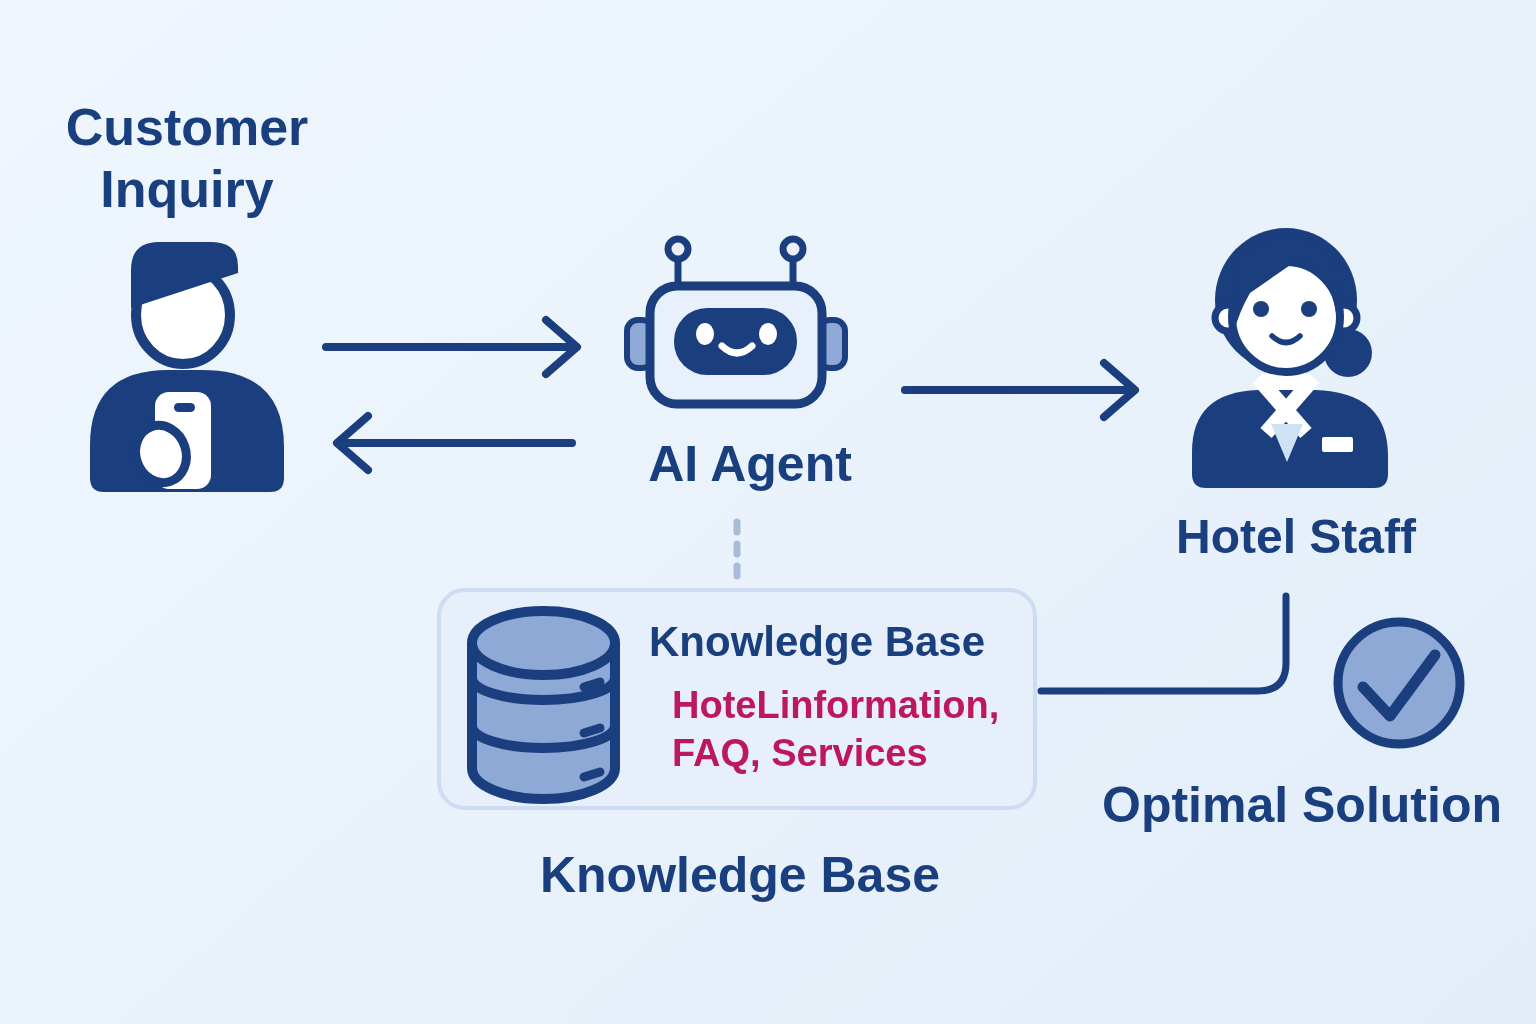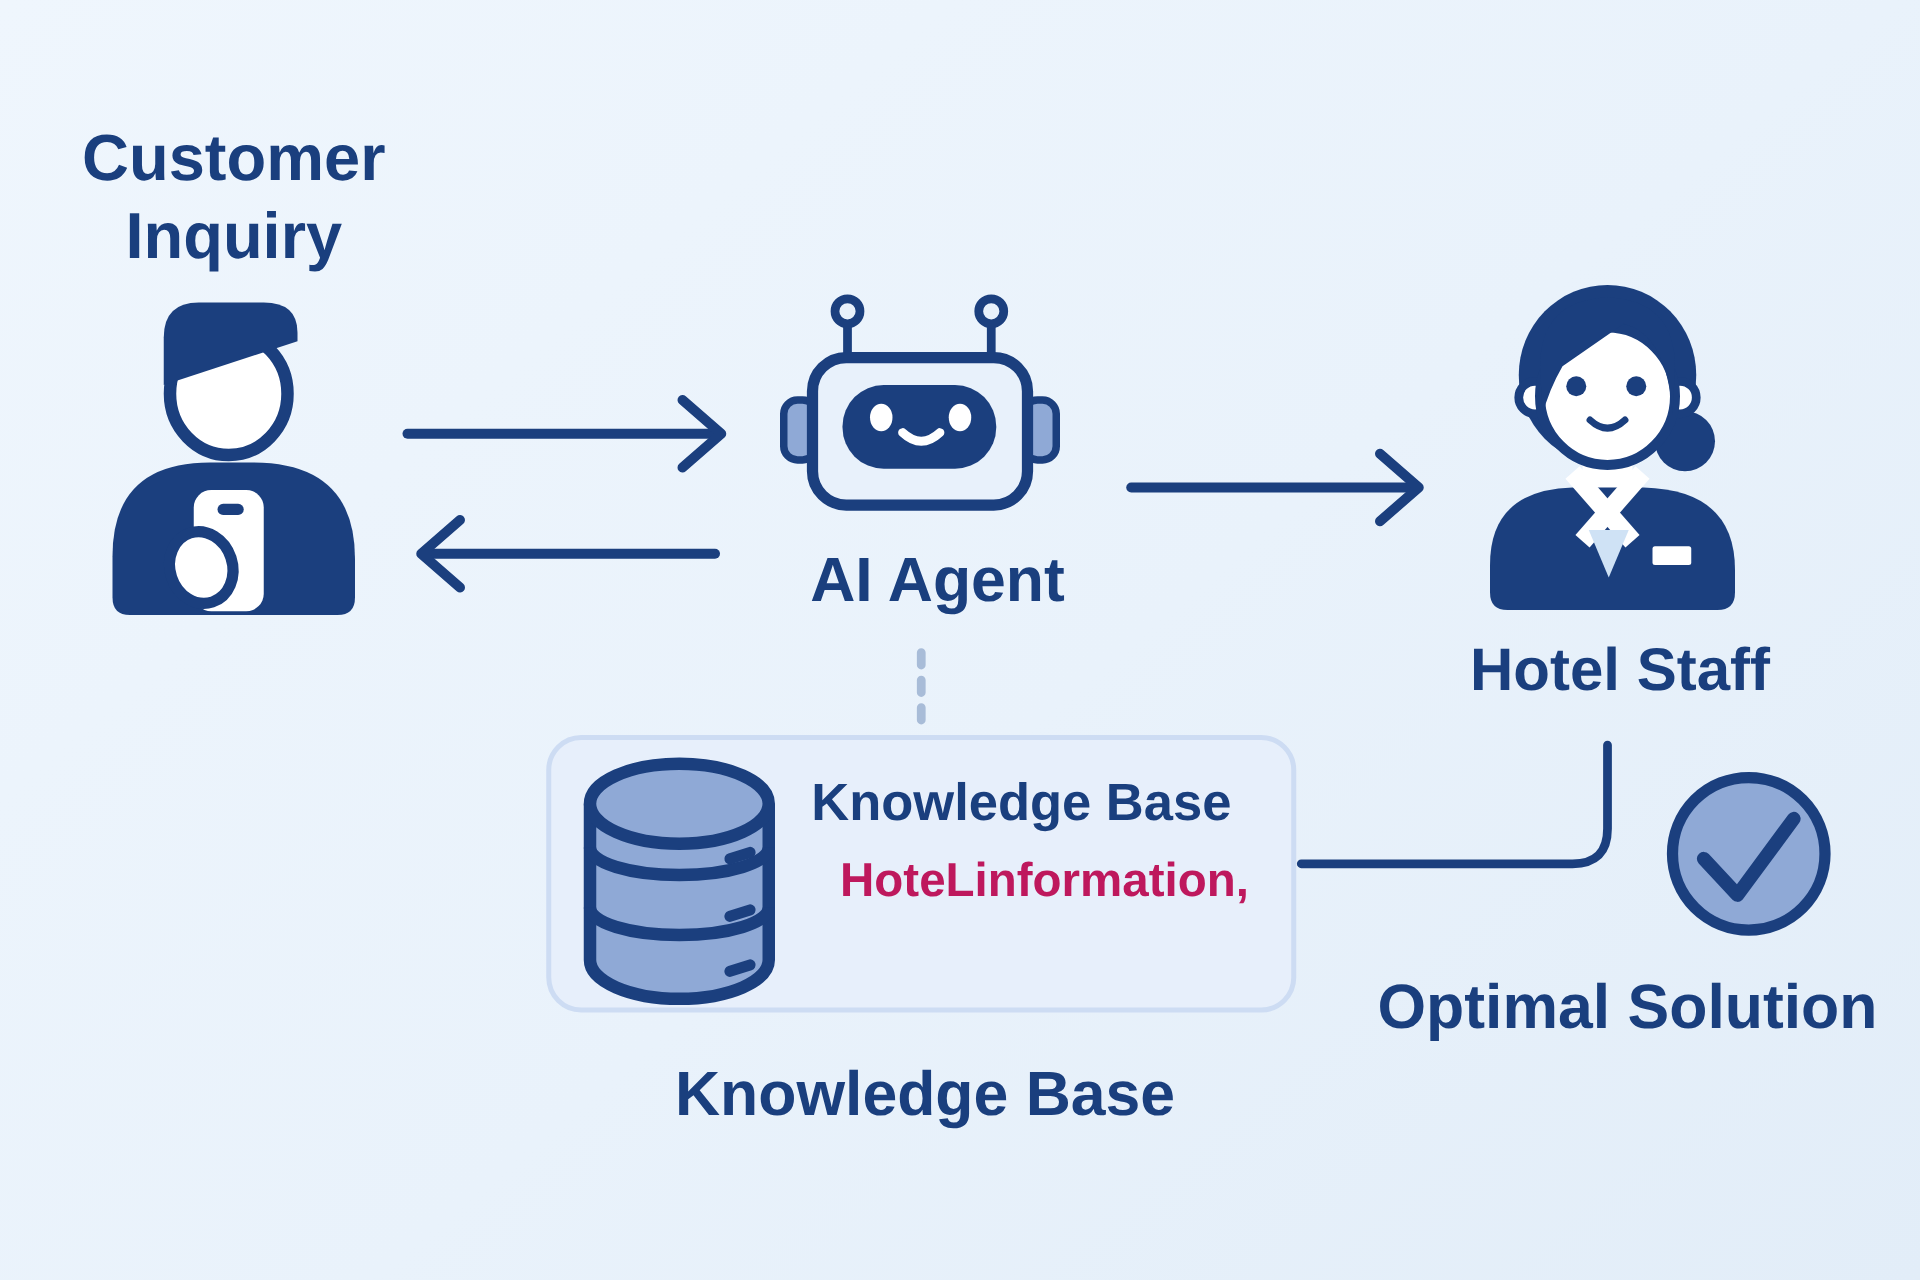--- a/index.html
+++ b/index.html
@@ -106,20 +106,21 @@
     <path d="M1271,424 L1303,424 L1287,462 Z" fill="#cfe2f5"></path>
 
     <rect x="1322" y="437" width="31" height="15" rx="2" fill="#ffffff"></rect>
   </svg>
 
   <div class="abs lbl staff-lbl">Hotel Staff</div>
 
   <div class="abs kb-card">
     <div class="kb-title">Knowledge Base</div>
     <div class="kb-sub kb-sub1">HoteLinformation,</div>
+    <div class="kb-sub kb-sub2">FAQ, Services</div>
   </div>
 
   <svg class="abs" style="left:462px;top:600px" width="164" height="210" viewBox="462 600 164 210">
     <path d="M472,643 L472,768 A71.5,31 0 0 0 615,768 L615,643" fill="#8fa9d6" stroke="#1b3f7e" stroke-width="10" stroke-linejoin="round"></path>
     <ellipse cx="543.5" cy="643" rx="71.5" ry="32" fill="#8fa9d6" stroke="#1b3f7e" stroke-width="10"></ellipse>
     <path d="M472,678 A71.5,22 0 0 0 615,678" fill="none" stroke="#1b3f7e" stroke-width="10"></path>
     <path d="M472,726 A71.5,22 0 0 0 615,726" fill="none" stroke="#1b3f7e" stroke-width="10"></path>
     <line x1="584" y1="687" x2="600" y2="682" stroke="#1b3f7e" stroke-width="9" stroke-linecap="round"></line>
     <line x1="584" y1="733" x2="600" y2="728" stroke="#1b3f7e" stroke-width="9" stroke-linecap="round"></line>
     <line x1="584" y1="777" x2="600" y2="772" stroke="#1b3f7e" stroke-width="9" stroke-linecap="round"></line>

